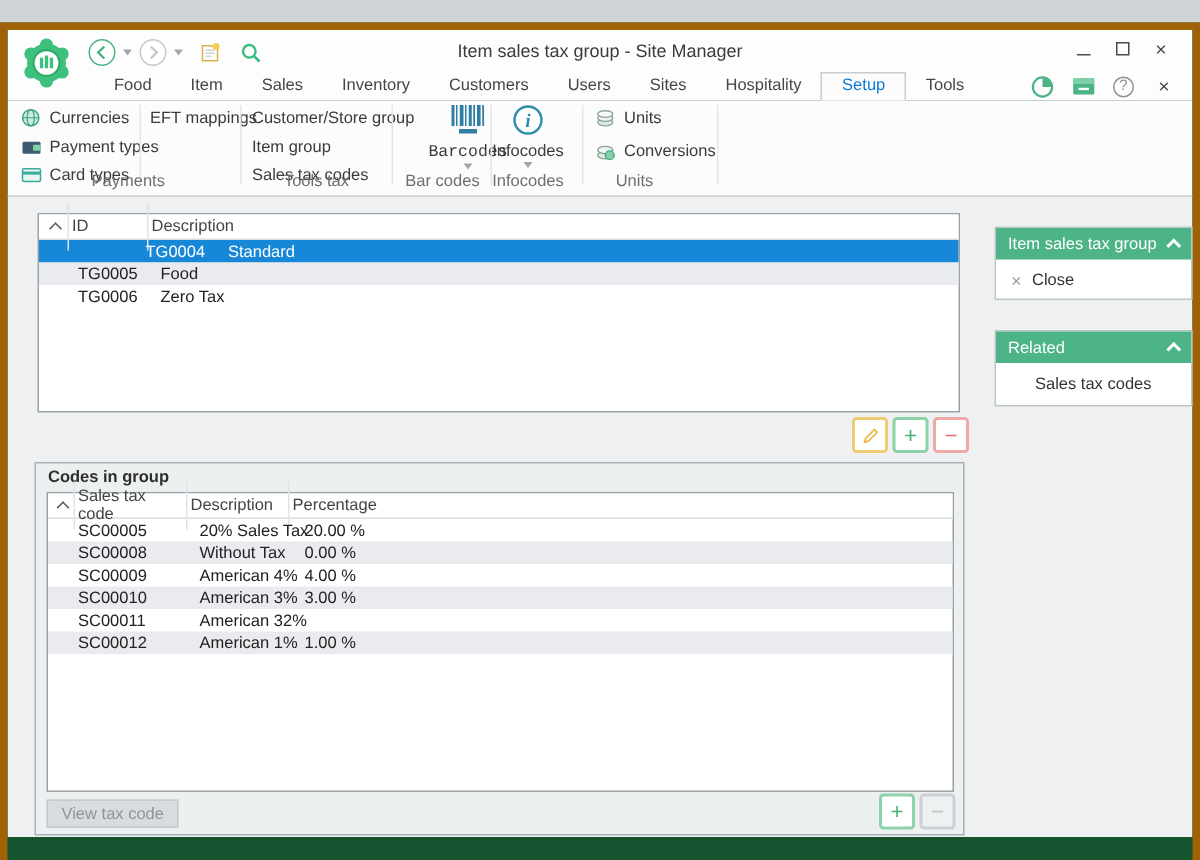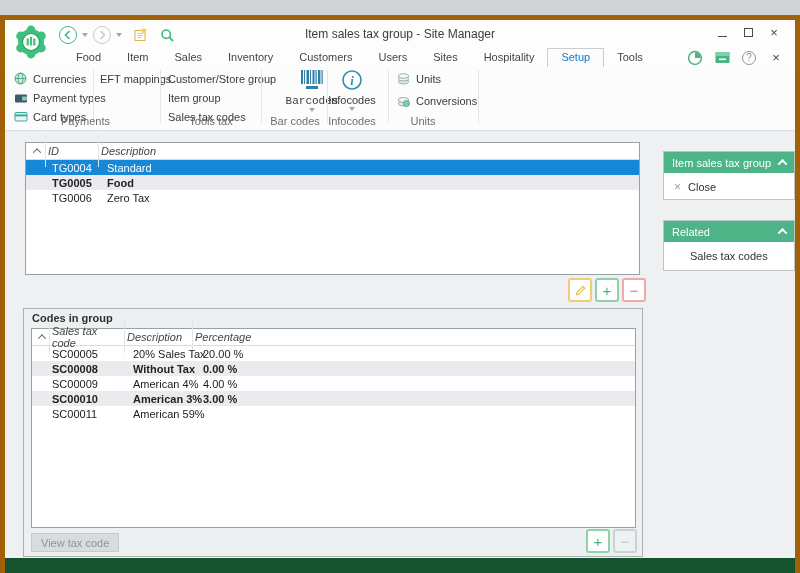--- a/index.html
+++ b/index.html
@@ -37,26 +37,26 @@
   .rb-col{ position:absolute; display:flex; flex-direction:column; }
   .ritem{ height:19px; display:flex; align-items:center; gap:5px; color:#3b3b3b; white-space:nowrap; }
   .ritem .icn{ width:15px; height:14px; display:flex; align-items:center; justify-content:center; }
   .rb-div{ position:absolute; top:3px; height:53px; width:1px; background:#e3e6e8; }
   .rb-big{ position:absolute; top:2px; width:66px; display:flex; flex-direction:column; align-items:center; gap:1px; color:#3b3b3b; }
   .rb-label{ position:absolute; top:48px; height:12px; text-align:center; color:#6e6e6e; font-size:11px; }
   
   .content{ position:absolute; top:111px; left:0; right:0; bottom:25px; background:#eef0f2; }
   .dtable{ background:#fff; border:1px solid #9aa1a6; }
   .dt-header{ display:flex; height:17px; border-bottom:1px solid #d9dcde; align-items:center; background:#fff; color:#444; }
-  .dt-header .hc{ height:32px; display:flex; align-items:center; border-right:1px solid #e1e4e6; padding-left:2px;font-style:italic; }
+  .dt-header .hc{ height:32px; display:flex; align-items:center; border-right:1px solid #e1e4e6; padding-left:2px; }
   .dt-header .hc:last-child{ border-right:none; }
   .chev{ display:inline-block; width:6px; height:6px; border-left:1.5px solid #5a5f63; border-top:1.5px solid #5a5f63; transform:rotate(45deg) translate(1px,1px); }
   .drow{ display:flex; height:15px; align-items:center; color:#222; white-space:nowrap; }
-  .drow.alt{ background:#e9ebee;font-weight:bold; }
-  .drow.selected{ background:#1787d8; color:#fff; }
+  .drow.alt{ background:#e9ebee; }
+  .drow.selected{ background:#1787d8; color:#fff;padding-left:45px; }
   .maintable{ position:absolute; left:20px; top:11px; width:615px; height:133px; }
   .mt-c0{ width:20px; justify-content:center; }
   .mt-c1{ width:53px; }
   .mt-c2{ flex:1; padding-left:8px; }
   .drow .mt-c1{ padding-left:6px; }
   .drow .mt-c0{ width:20px; }
   
   .sidebox{ position:absolute; left:658px; width:132px; border:1px solid #bcc6c4; background:#fff; }
   .sb-head{ height:21px; background:#4cb486; color:#fff; display:flex; align-items:center; padding:0 8px; }
   .sb-head .chev{ border-color:#fff; border-width:2px; margin-left:auto; width:7px; height:7px; }
@@ -397,21 +397,27 @@
         </div>
         <div class="drow alt">
           <span class="ct-c0"></span>
           <span class="ct-c1">SC00010</span>
           <span class="ct-c2">American 3%</span>
           <span class="ct-c3">3.00 %</span>
         </div>
         <div class="drow">
           <span class="ct-c0"></span>
           <span class="ct-c1">SC00011</span>
-          <span class="ct-c2">American 59%</span>
+          <span class="ct-c2">American 32%</span>
+        </div>
+        <div class="drow alt">
+          <span class="ct-c0"></span>
+          <span class="ct-c1">SC00012</span>
+          <span class="ct-c2">American 1%</span>
+          <span class="ct-c3">1.00 %</span>
         </div>
       </div>
 
       <span class="viewbtn">View tax code</span>
       <div class="gbox-actions">
         <span class="sqbtn sq-add">+</span>
         <span class="sqbtn sq-del disabled">−</span>
       </div>
     </div>
   </div>

